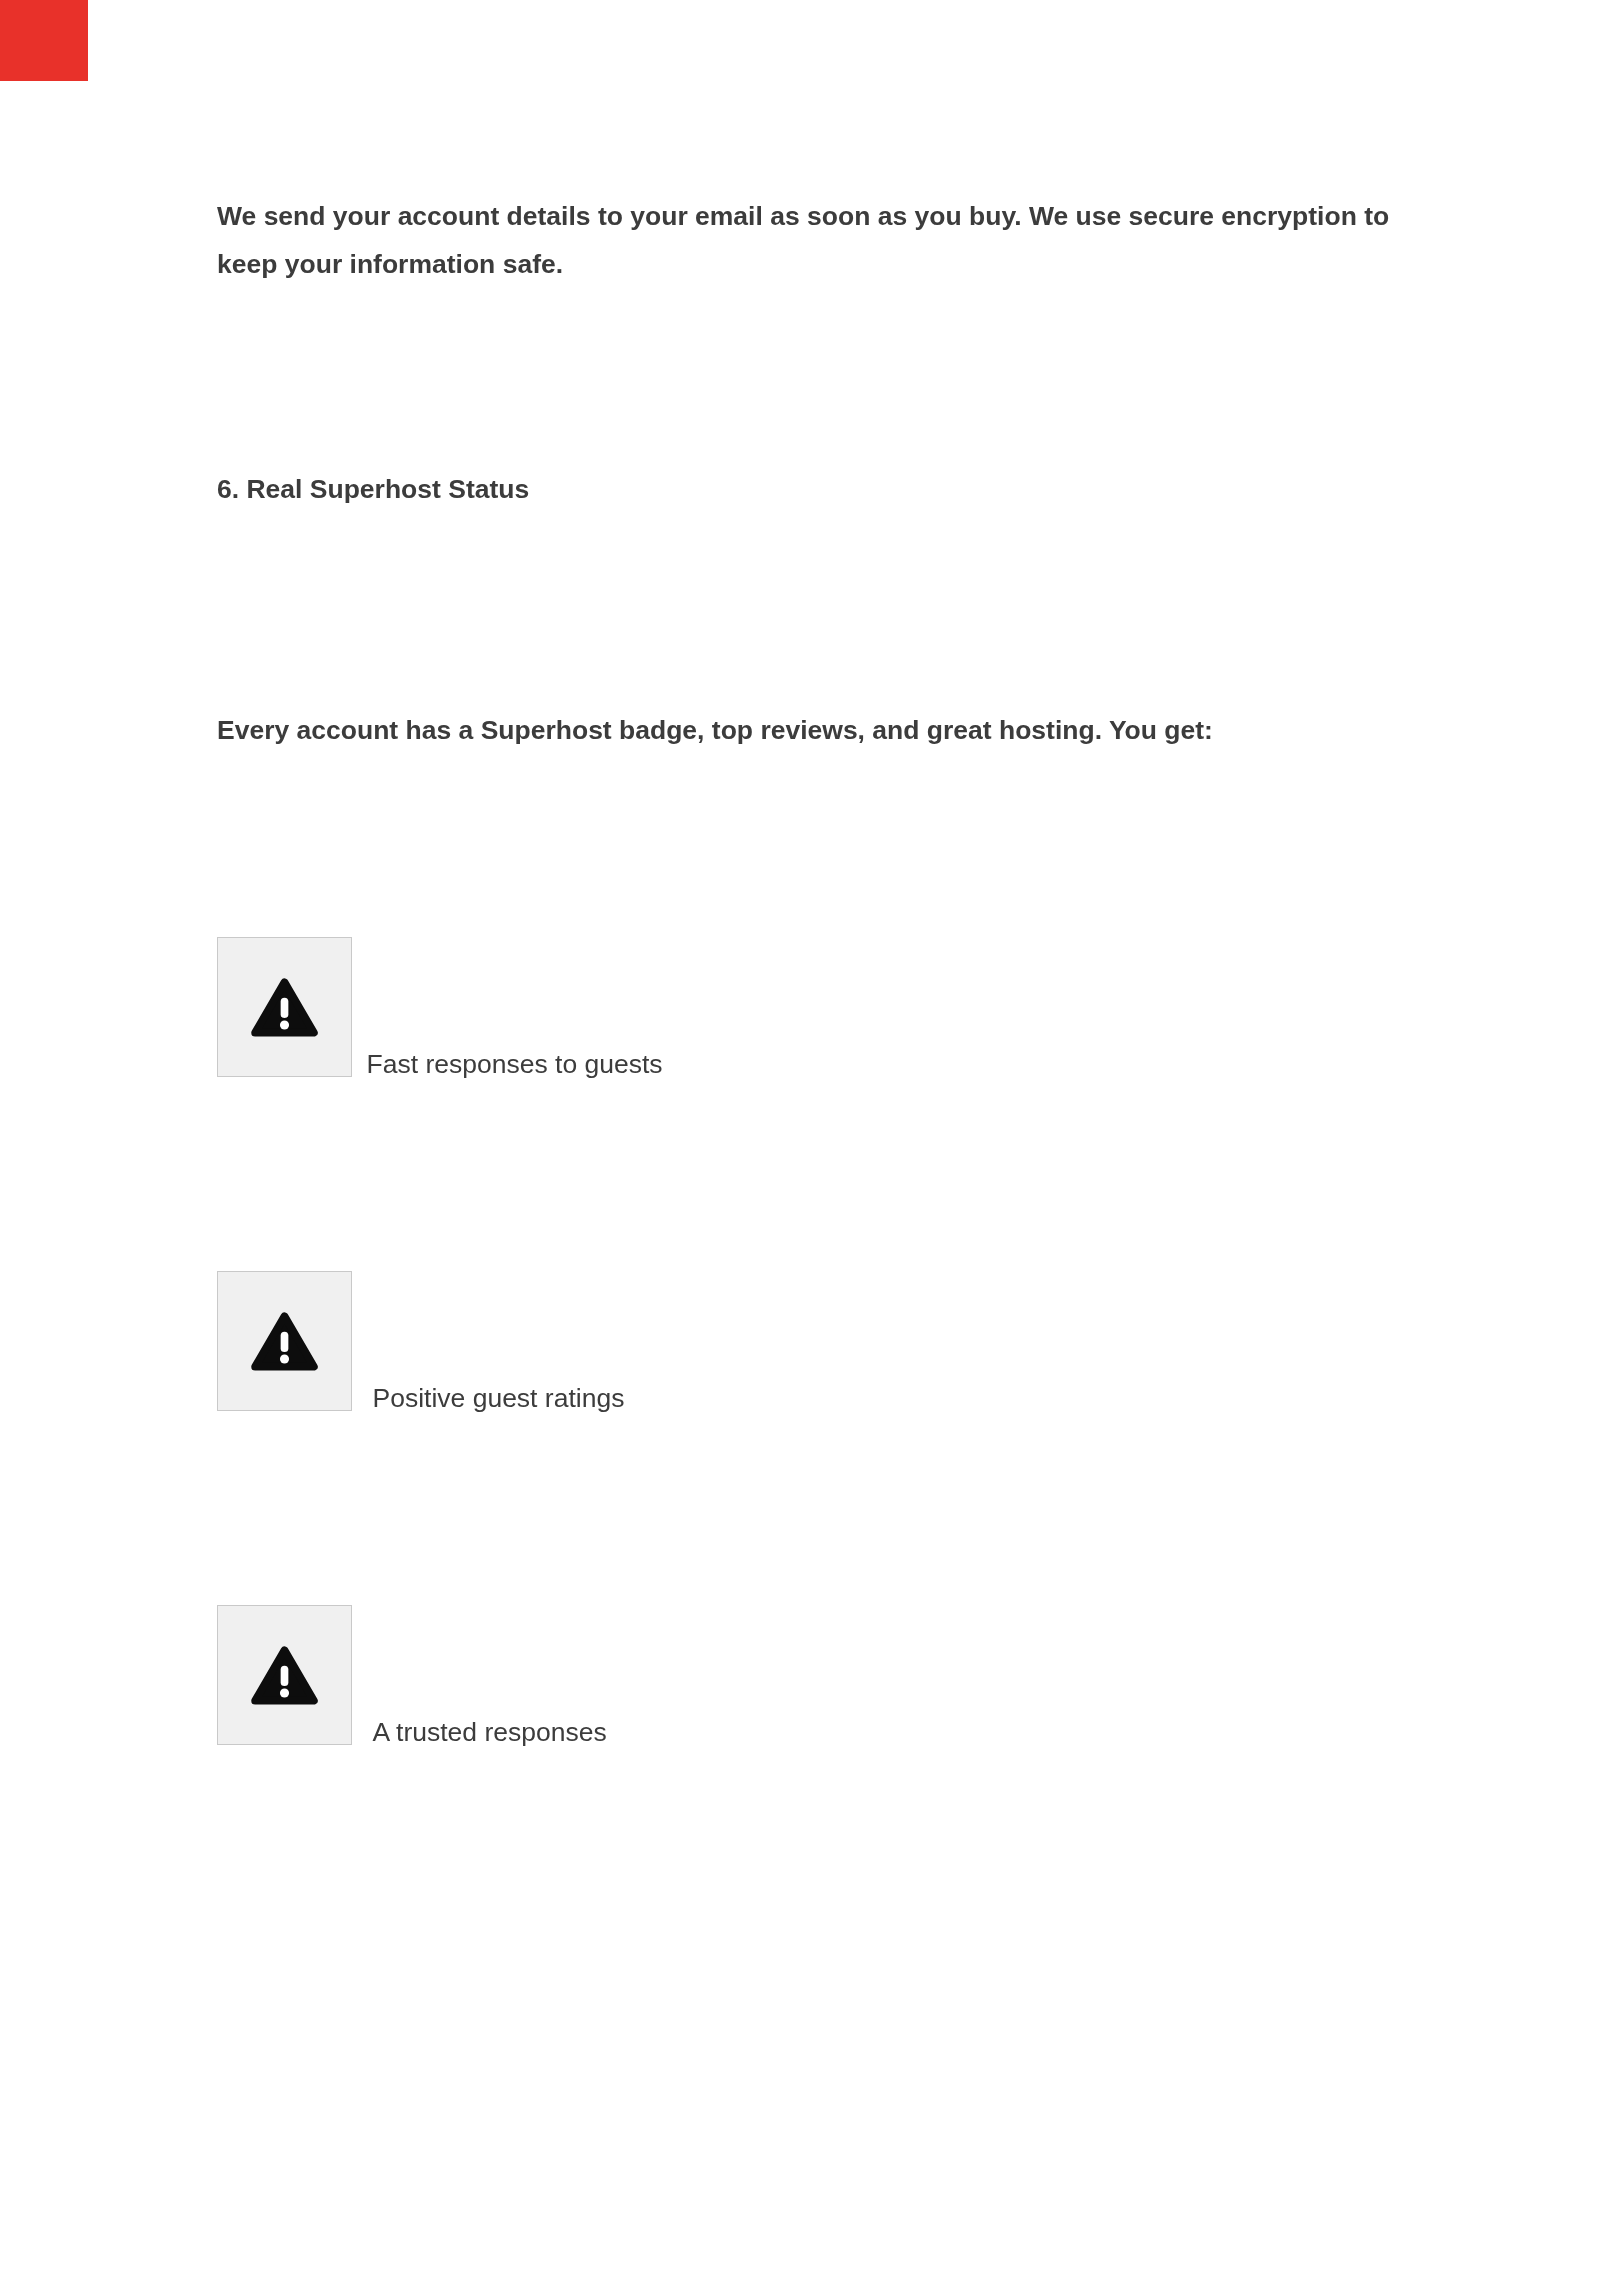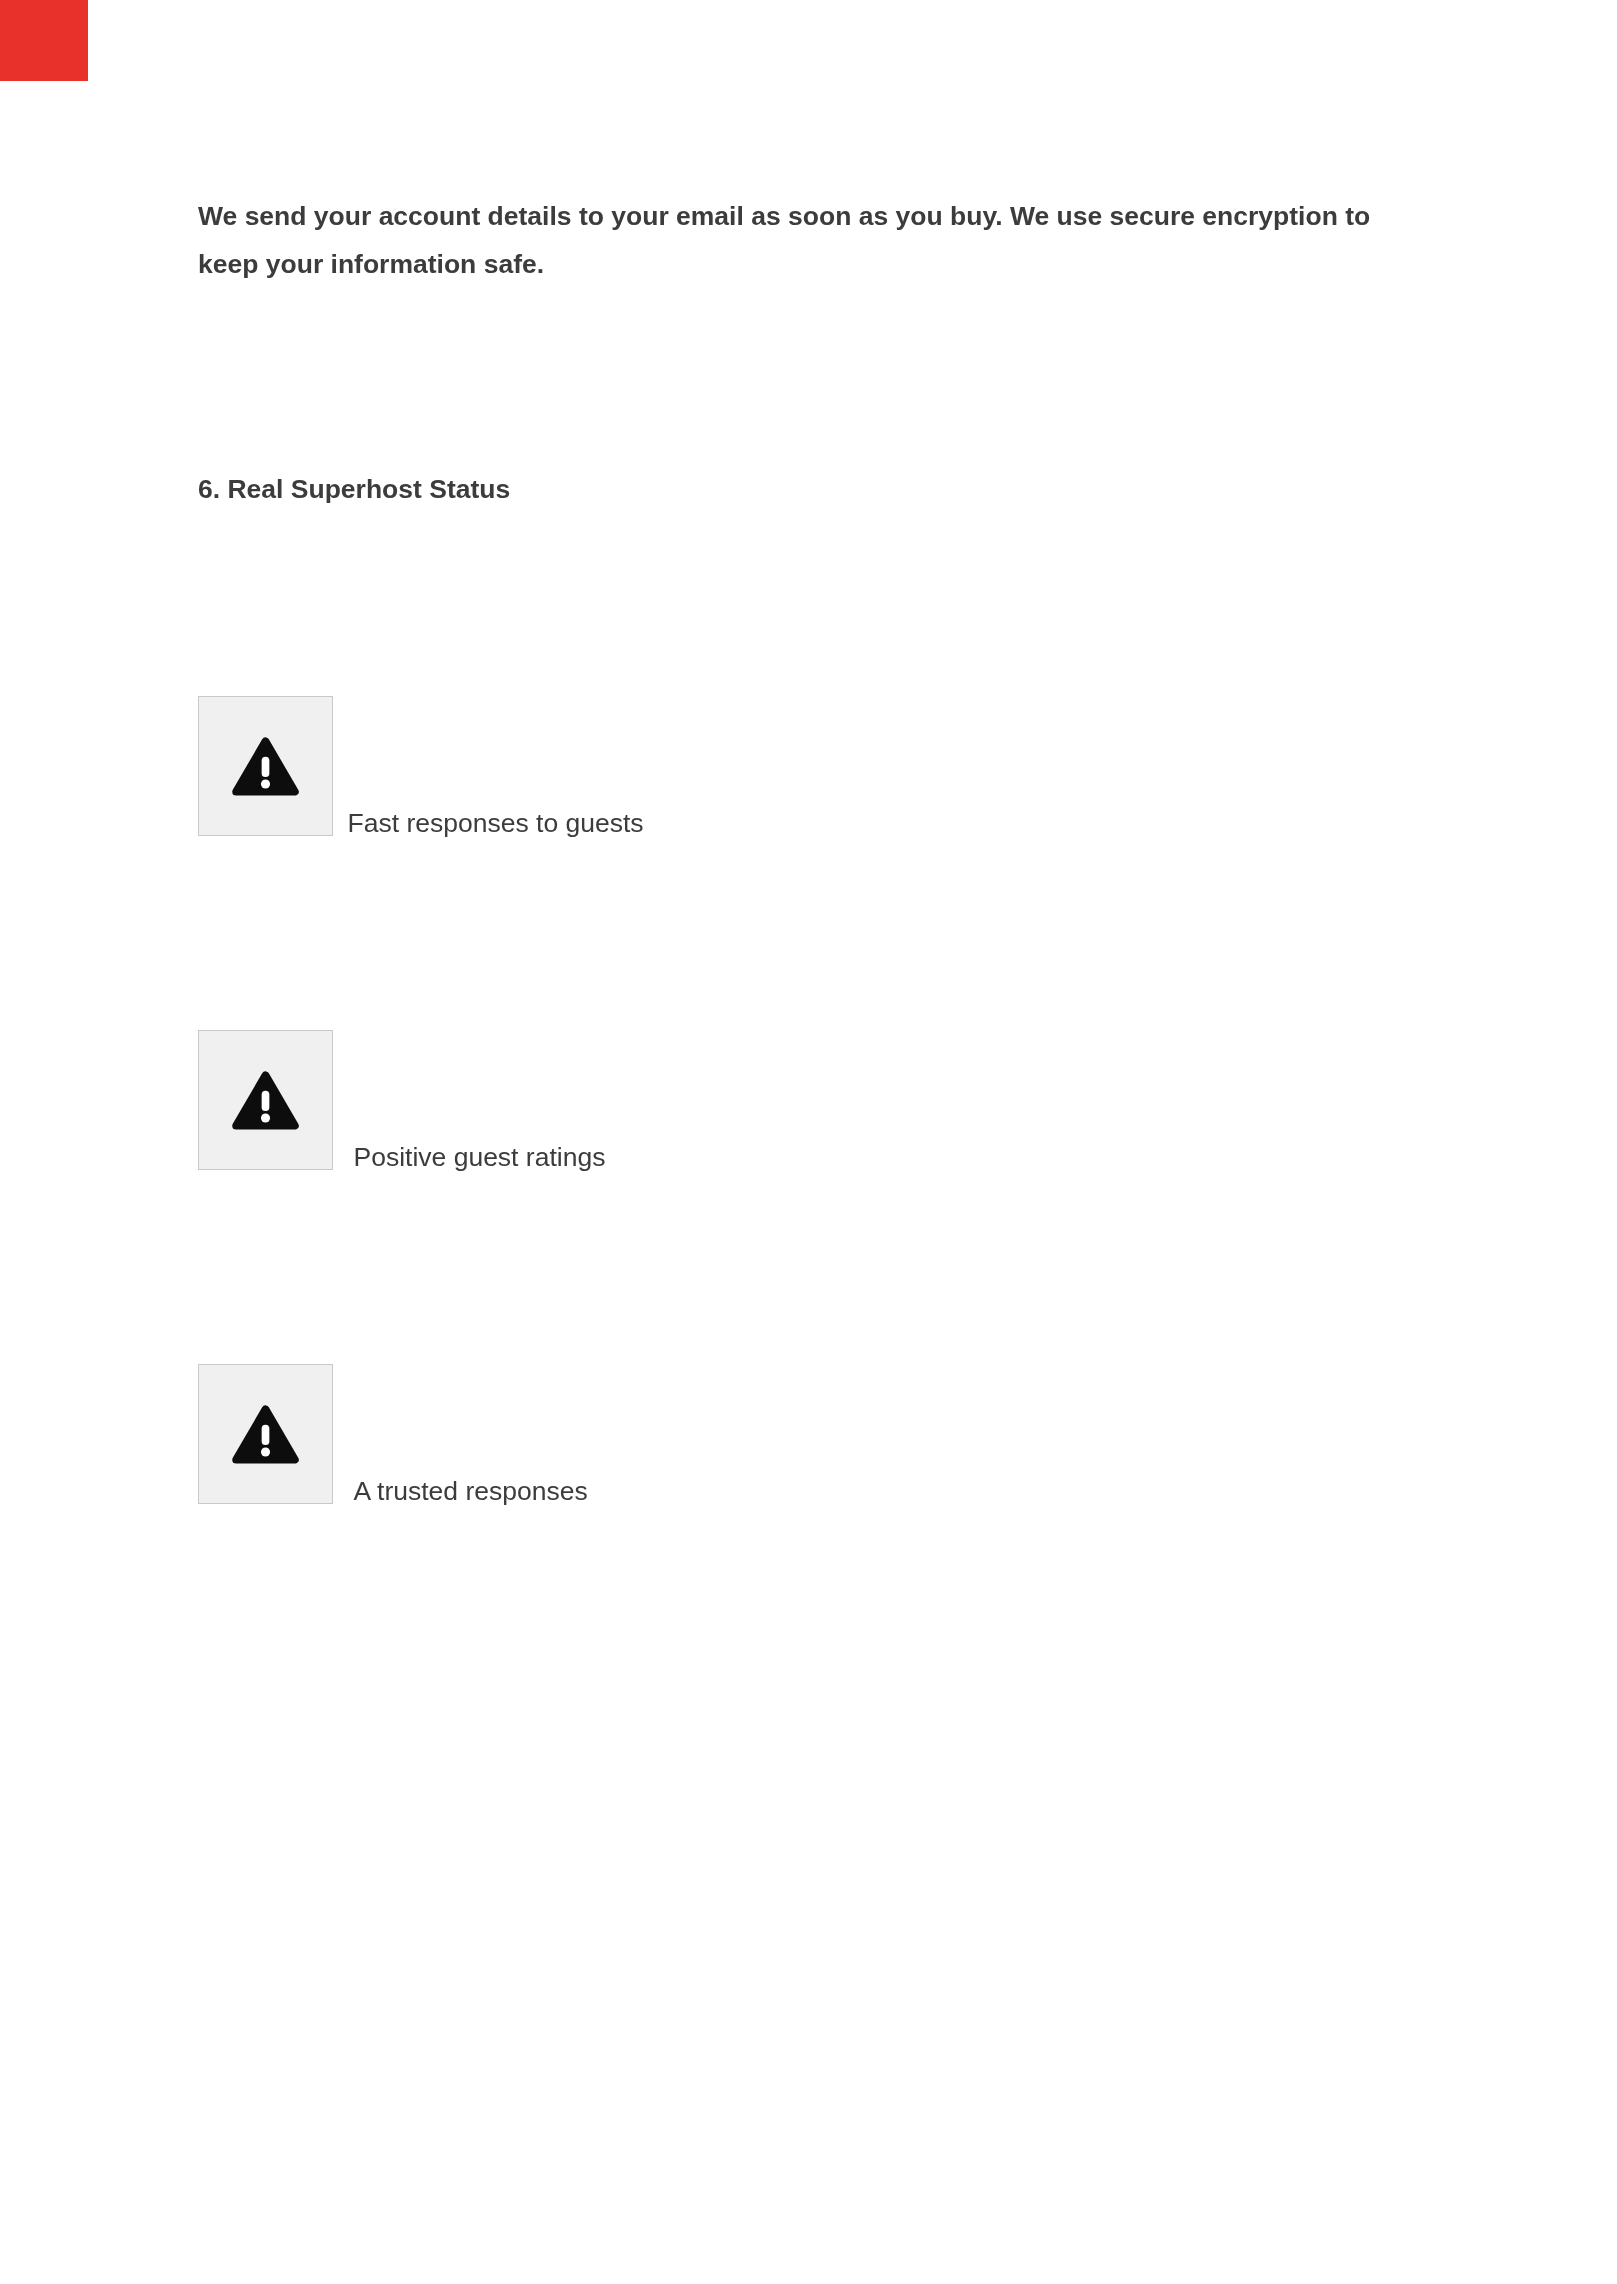--- a/index.html
+++ b/index.html
@@ -18,20 +18,21 @@
   .red-corner {
     position: absolute;
     top: 0;
     left: 0;
     width: 88px;
     height: 81px;
     background: #e8312a;
   }
   .content {
     padding: 192px 78px 0 198px;
+    margin-left: 19px;
   }
   .para {
     font-size: 26.5px;
     font-weight: bold;
     line-height: 48px;
     margin: 0;
     max-width: 1194px;
   }
   .heading {
     font-size: 26.5px;
@@ -76,20 +77,21 @@
 <body>
 
 <div class="red-corner"></div>
 
 <div class="content">
 
   <p class="para">We send your account details to your email as soon as you buy. We use secure encryption to keep your information safe.</p>
 
   <div class="heading heading-2">6. Real Superhost Status</div>
 
+  <p class="para desc">Every account has a Superhost badge, top reviews, and great hosting. You get:</p>
 
   <div class="features">
 
     <div class="feature">
       <span class="img-placeholder">
         <svg class="warn-icon" viewBox="0 0 100 90" xmlns="http://www.w3.org/2000/svg">
           <path d="M50 9 L92 81 H8 Z" fill="#0d0d0d" stroke="#0d0d0d" stroke-width="11" stroke-linejoin="round"></path>
           <rect x="44.5" y="31" width="11" height="29" rx="5.5" fill="#ffffff"></rect>
           <circle cx="50" cy="70" r="6.5" fill="#ffffff"></circle>
         </svg>

